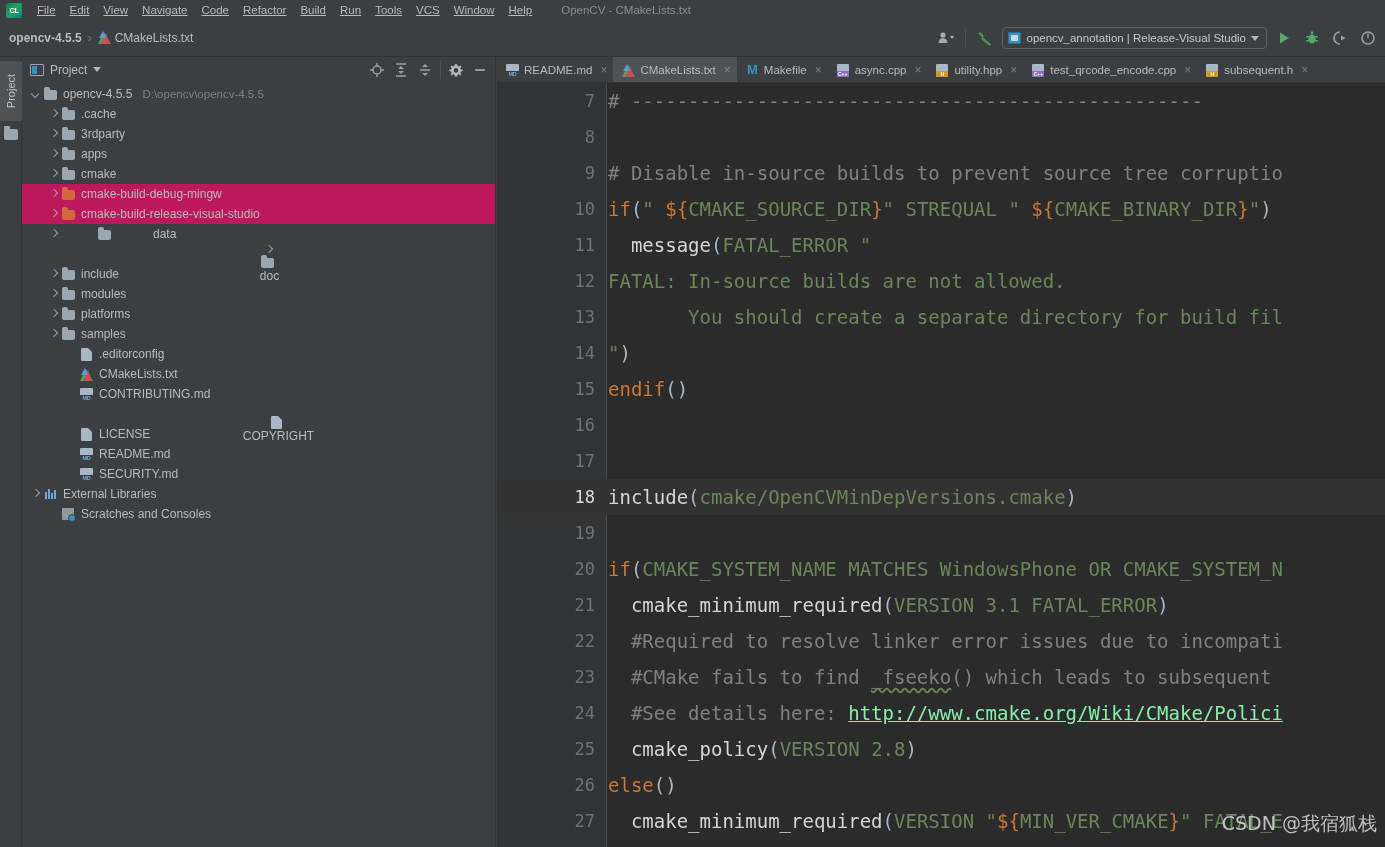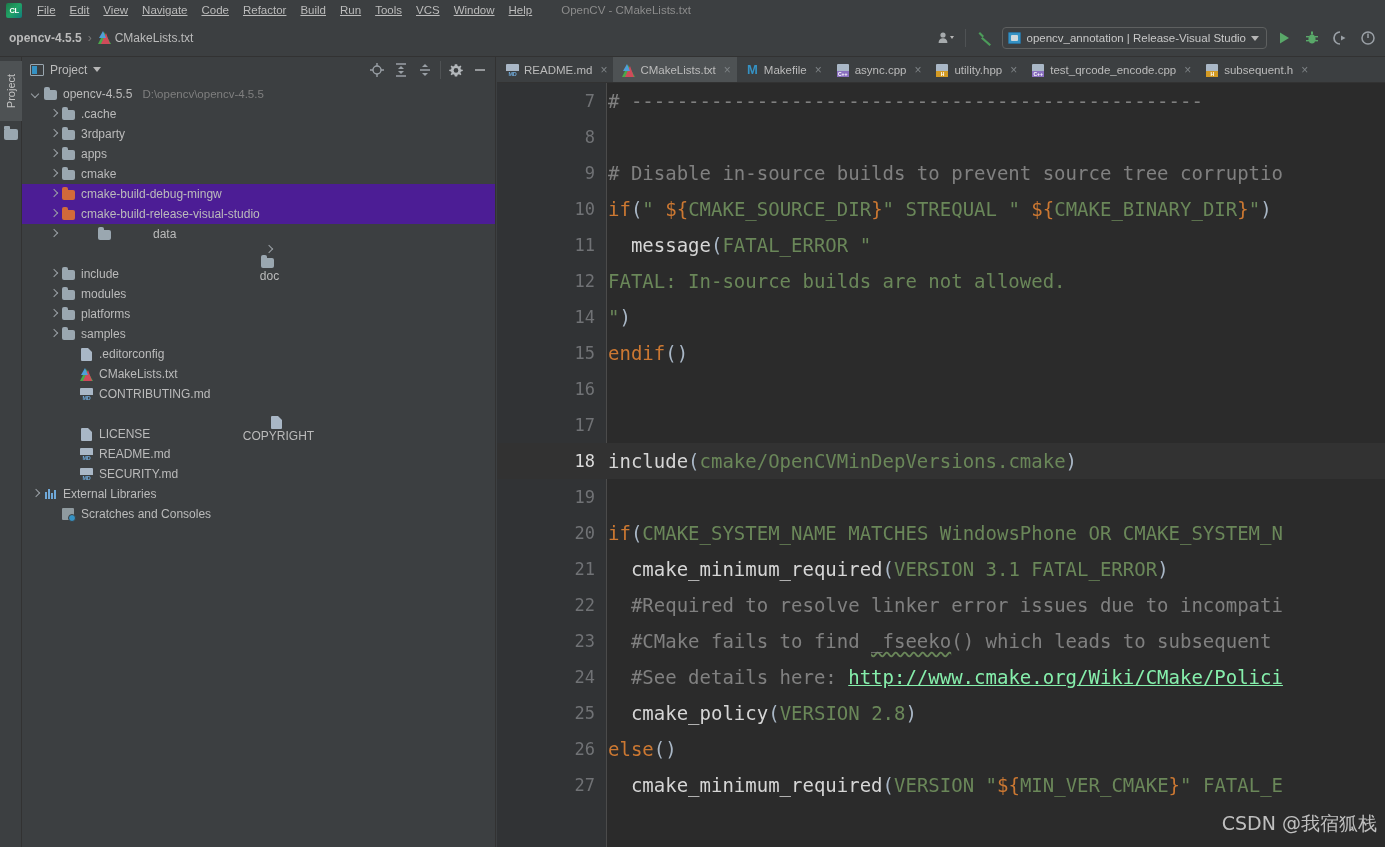--- a/index.html
+++ b/index.html
@@ -136,21 +136,21 @@
   .panel-hdr-icons { margin-left: auto; display: flex; align-items: center; gap: 2px; }
 
   .tree {
     flex: 1; overflow: hidden; padding-top: 2px;
     font-size: 12px; color: #bbbbbb; background: #3c3f41;
   }
   .trow {
     height: 20px; display: flex; align-items: center; white-space: nowrap;
     padding-right: 4px; cursor: default;
   }
-  .trow.selected { background: #4c1d95; }
+  .trow.selected { background: #be185d; }
   .arrow {
     width: 11px; height: 11px; flex: none; position: relative; margin-right: 2px;
   }
   .arrow.right::after {
     content:""; position:absolute; left:3px; top:1.5px;
     width:5px; height:5px; border-right:1.4px solid #9aa0a6; border-top:1.4px solid #9aa0a6;
     transform: rotate(45deg);
   }
   .arrow.down::after {
     content:""; position:absolute; left:2px; top:2.5px;
@@ -682,20 +682,24 @@
         </div>
         <div class="line">
           <span class="ln">11</span>
           <span class="ltext">  <span class="fn">message</span><span class="pn">(</span><span class="ar">FATAL_ERROR</span><span class="st"> "</span></span>
         </div>
         <div class="line">
           <span class="ln">12</span>
           <span class="ltext"><span class="st">FATAL: In-source builds are not allowed.</span></span>
         </div>
         <div class="line">
+          <span class="ln">13</span>
+          <span class="ltext"><span class="st">       You should create a separate directory for build fil</span></span>
+        </div>
+        <div class="line">
           <span class="ln">14</span>
           <span class="ltext"><span class="st">"</span><span class="pn">)</span></span>
         </div>
         <div class="line">
           <span class="ln">15</span>
           <span class="ltext"><span class="kw">endif</span><span class="pn">()</span></span>
         </div>
         <div class="line">
           <span class="ln">16</span>
           <span class="ltext"></span>

